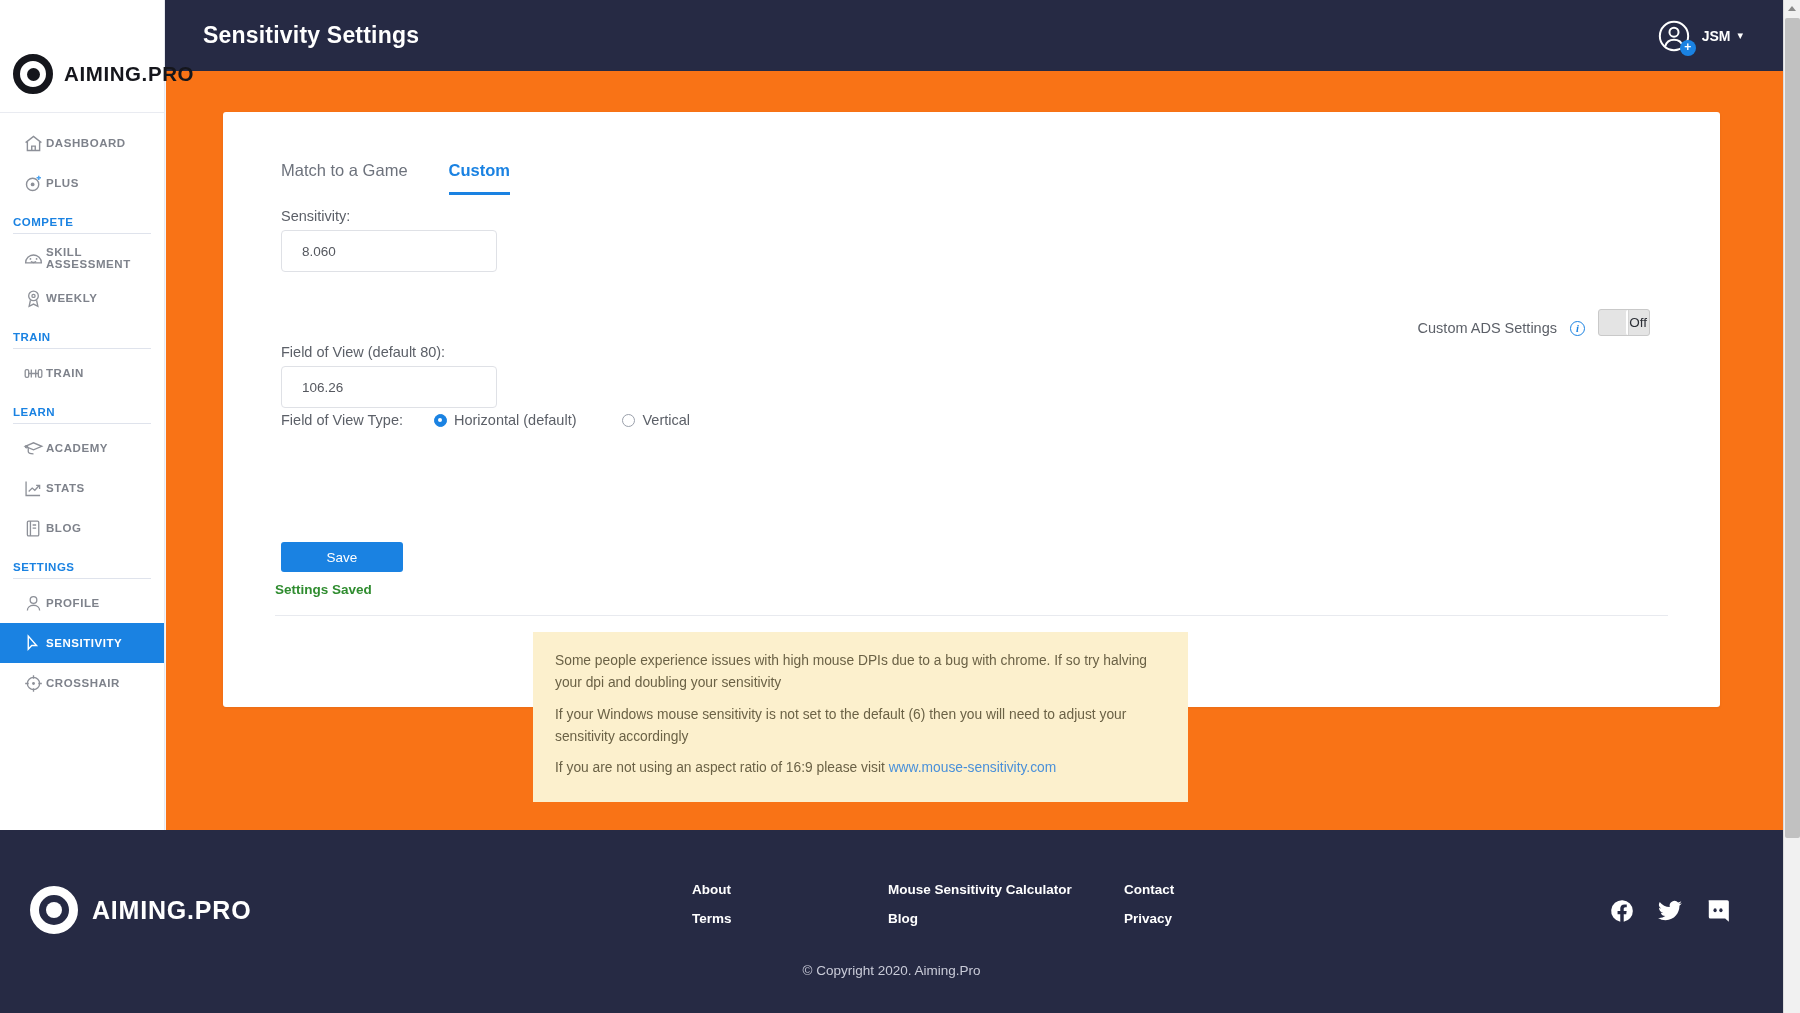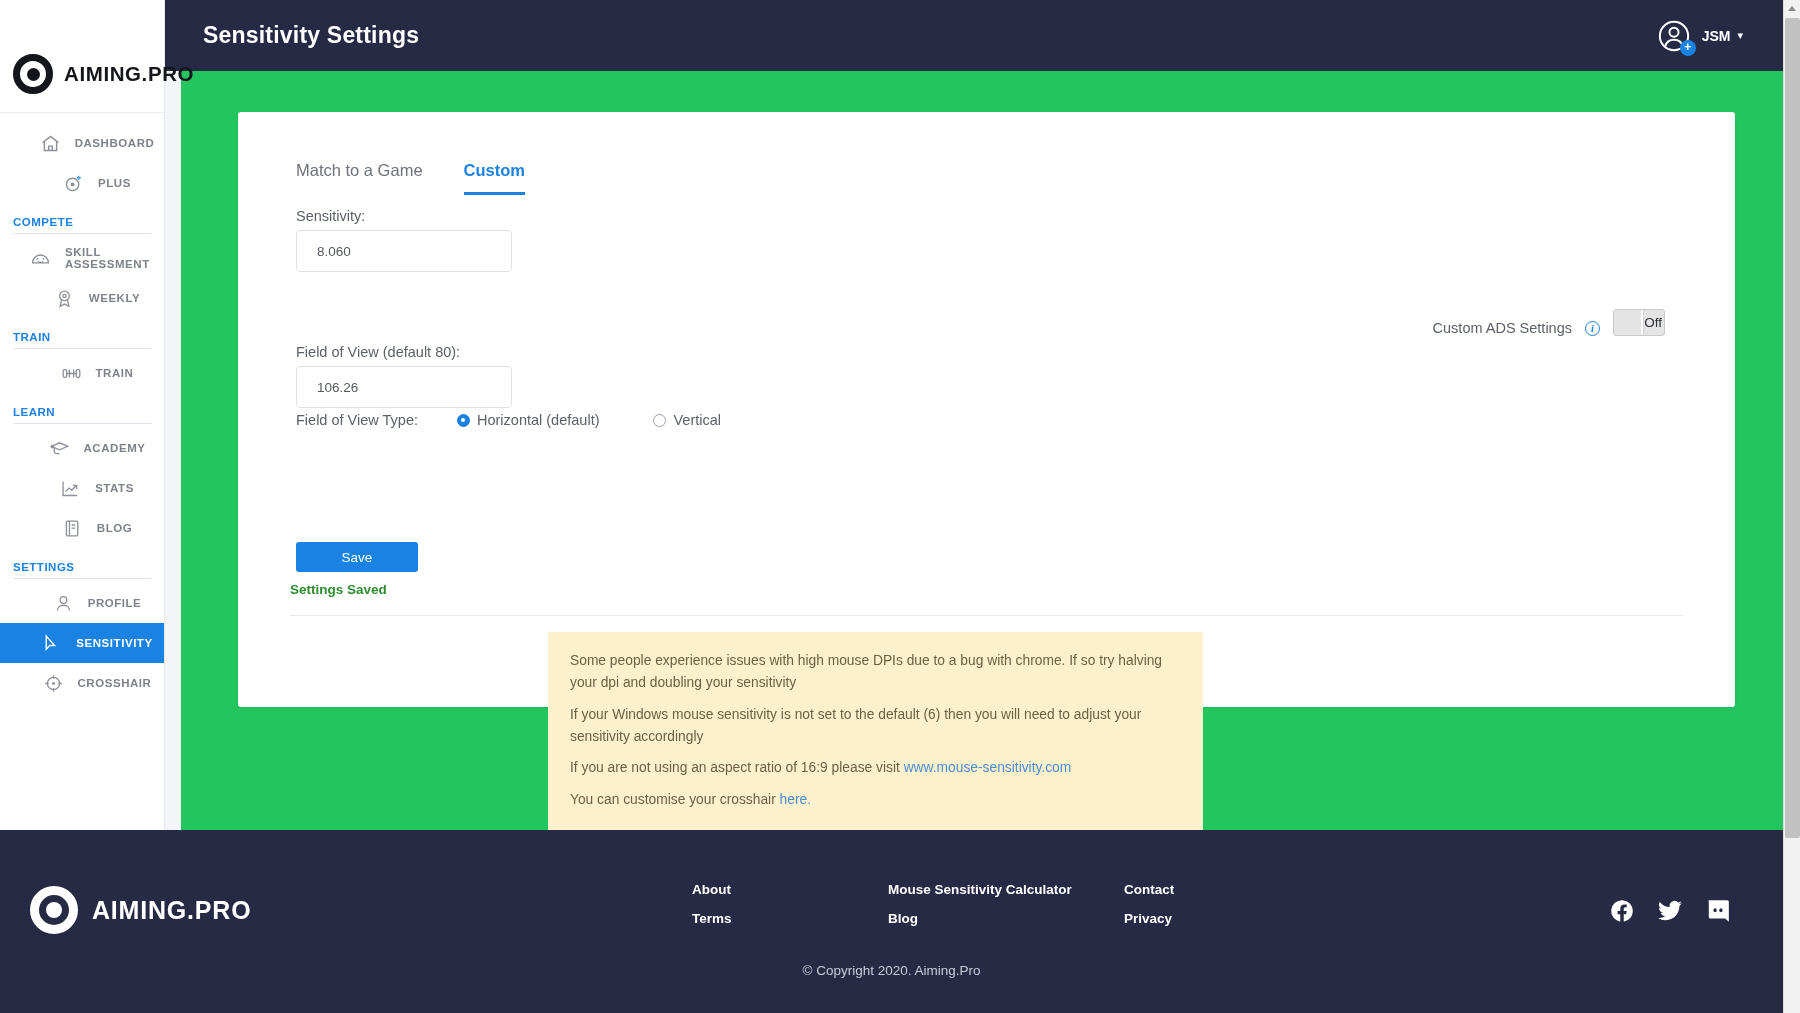--- a/index.html
+++ b/index.html
@@ -47,22 +47,22 @@
     border: 7px solid #15161c; display: flex; align-items: center; justify-content: center;
     flex: 0 0 auto;
   }
   .brand-ring i { width: 13px; height: 13px; border-radius: 50%; background: #15161c; display: block; }
   .brand-text {
     font-size: 20.5px; font-weight: bold; letter-spacing: 0.6px; color: #15161c;
   }
   .nav-sep { height: 1px; background: #e9ebf1; margin: 0; }
 
   .nav-item {
-    display: flex; align-items: center; height: 40px; padding-left: 30px;
-    gap: 14px; cursor: pointer; text-decoration: none; justify-content: center;
+    display: flex; align-items: center; height: 40px; padding-left: 23px;
+    gap: 2px; cursor: pointer; text-decoration: none;
   }
   .nav-item .nav-ico { width: 21px; height: 21px; flex: 0 0 21px; color: #8d9098; }
   .nav-item .nav-ico svg { display: block; width: 21px; height: 21px; }
   .nav-label {
     font-size: 11.5px; letter-spacing: 0.55px; color: #7e828b; font-weight: 600;
   }
   .nav-item.active { background: #1a82e2; }
   .nav-item.active .nav-label { color: #ffffff; }
   .nav-item.active .nav-ico { color: #ffffff; }
 
@@ -93,22 +93,22 @@
   .avatar-badge {
     position: absolute; right: -5px; bottom: -3px; width: 16px; height: 16px;
     background: #1a82e2; border-radius: 50%; color: #fff;
     font-size: 12px; line-height: 15px; text-align: center; font-weight: bold;
   }
   .user-name { color: #ffffff; font-size: 14px; font-weight: bold; }
   .caret { color: #ffffff; font-size: 11px; margin-left: -4px; }
 
   
   #main {
-    position: absolute; left: 181px; top: 71px; right: 0; height: 923px;
-    background: #22c55e; overflow: hidden;
+    position: absolute; left: 166px; top: 71px; right: 0; height: 923px;
+    background: #f97316; overflow: hidden;
   }
   #card {
     position: absolute; left: 57px; top: 41px; width: 1497px; height: 595px;
     background: #ffffff; border-radius: 3px; box-shadow: 0 1px 3px rgba(20,25,60,.07);
   }
 
   
   .tabs { position: absolute; left: 58px; top: 49px; display: flex; gap: 41px; }
   .tab {
     font-size: 16.5px; color: #6d727c; padding-bottom: 12px; cursor: pointer;
@@ -120,21 +120,21 @@
   .field-label {
     position: absolute; font-size: 14.5px; color: #5c6068;
   }
   .text-input {
     position: absolute; width: 216px; height: 42px;
     border: 1px solid #dfe1e6; border-radius: 4px; background: #fff;
     font-size: 13.5px; color: #55585f; padding-left: 20px;
     font-family: "Liberation Sans", sans-serif;
   }
   .radio-row {
-    position: absolute; left: 58px; top: 300px; display: flex; align-items: center; gap: 8px;
+    position: absolute; left: 58px; top: 300px; display: flex; align-items: center; gap: 0;
     font-size: 14.5px; color: #5c6068;
   }
   .radio-row .rlabel { margin-right: 7px; }
   .radio {
     width: 13px; height: 13px; border-radius: 50%; border: 1px solid #9aa0ab;
     background: #fff; display: inline-block; position: relative; margin-right: 7px;
     cursor: pointer; flex: 0 0 13px;
   }
   .radio.checked { border: 1px solid #1a82e2; background: #1a82e2; }
   .radio.checked::after {
@@ -422,21 +422,20 @@
           <span class="tlabel">Off</span>
         </span>
       </div>
 
       <div class="divider"></div>
 
       <div class="notice">
         <p>Some people experience issues with high mouse DPIs due to a bug with chrome. If so try halving your dpi and doubling your sensitivity</p>
         <p>If your Windows mouse sensitivity is not set to the default (6) then you will need to adjust your sensitivity accordingly</p>
         <p><span>If you are not using an aspect ratio of 16:9 please visit </span><a href="#">www.mouse-sensitivity.com</a></p>
-        <p><span>You can customise your crosshair </span><a href="#">here.</a></p>
       </div>
 
     </section>
   </main>
 
   <footer id="footer">
     <div class="f-brand">
       <span class="f-ring">
           <i></i>
         </span>

